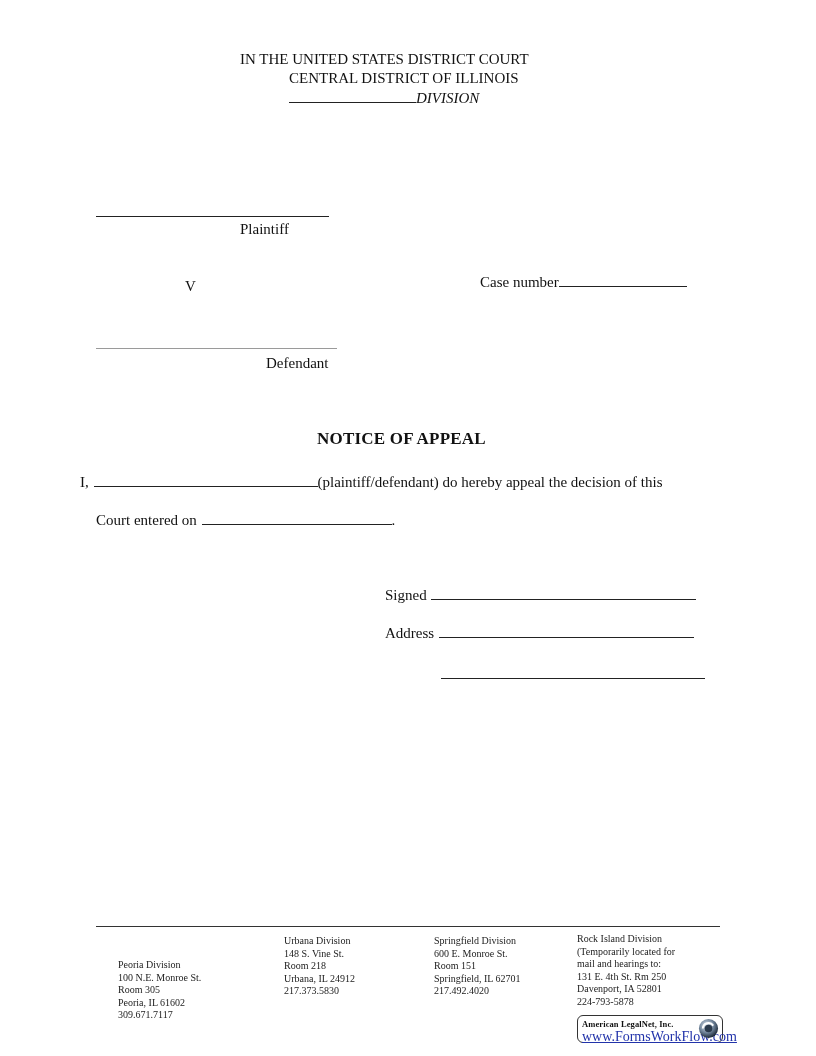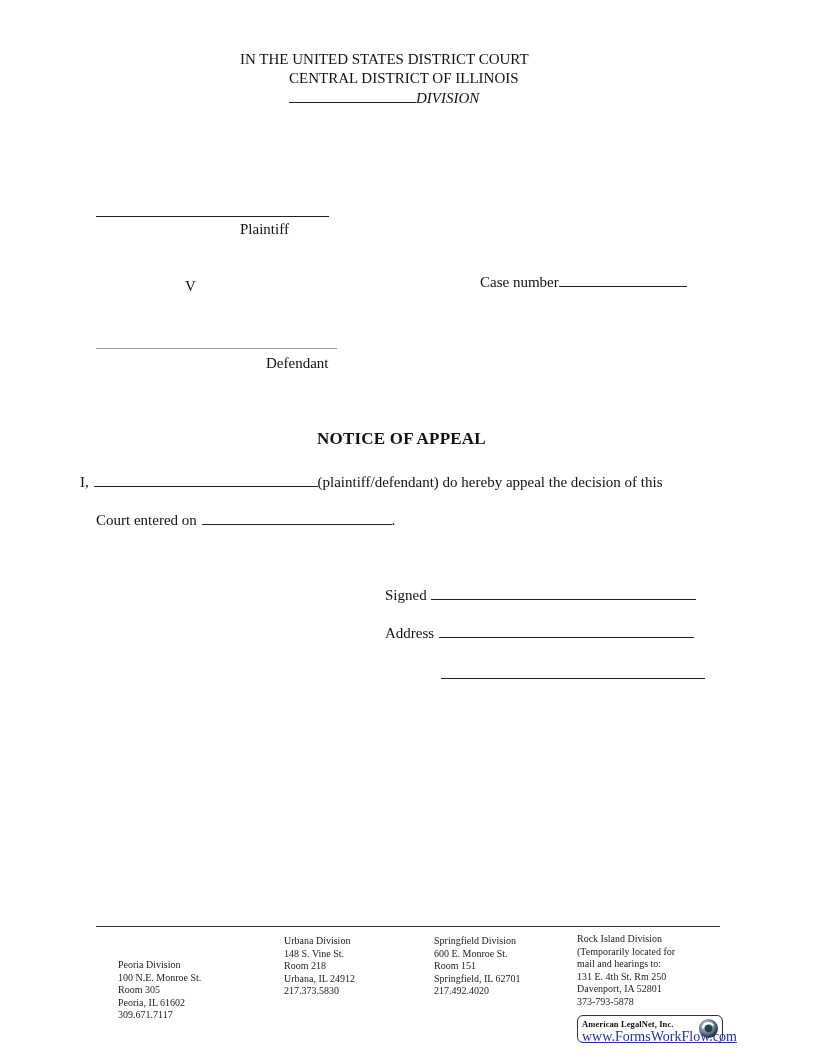--- a/index.html
+++ b/index.html
@@ -81,21 +81,21 @@
   <div>Room 151</div>
   <div>Springfield, IL 62701</div>
   <div>217.492.4020</div>
 </div>
 <div class="abs foot" style="left:577px; top:933px;">
   <div>Rock Island Division</div>
   <div>(Temporarily located for</div>
   <div>mail and hearings to:</div>
   <div>131 E. 4th St. Rm 250</div>
   <div>Davenport, IA 52801</div>
-  <div>373-793-5878</div>
+  <div>224-793-5878</div>
 </div>
 
 <div class="logo">
   <span class="l1">American LegalNet, Inc.</span>
   <span class="l2">www.FormsWorkFlow.com</span>
   <svg class="globe" viewBox="0 0 22 22">
     <defs>
       <radialGradient id="g1" cx="40%" cy="35%" r="65%">
         <stop offset="0%" stop-color="#dfe8f2"></stop>
         <stop offset="60%" stop-color="#6b7f95"></stop>

